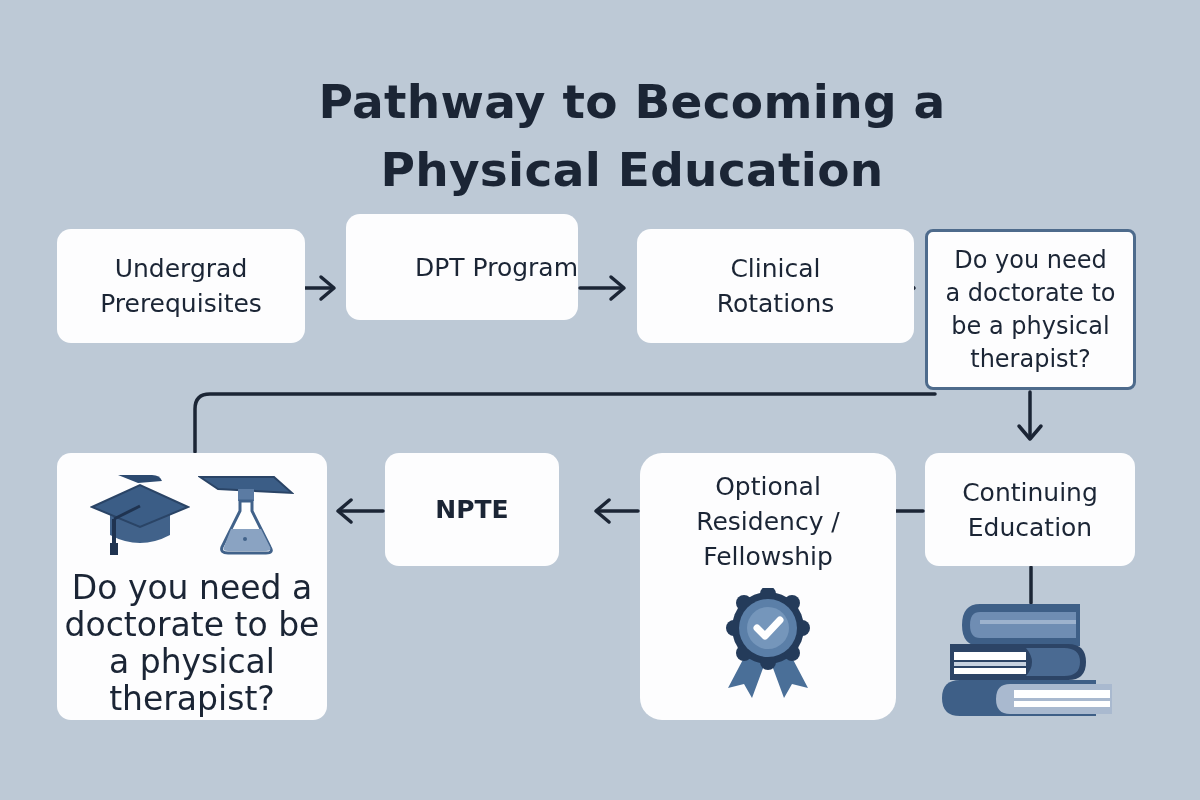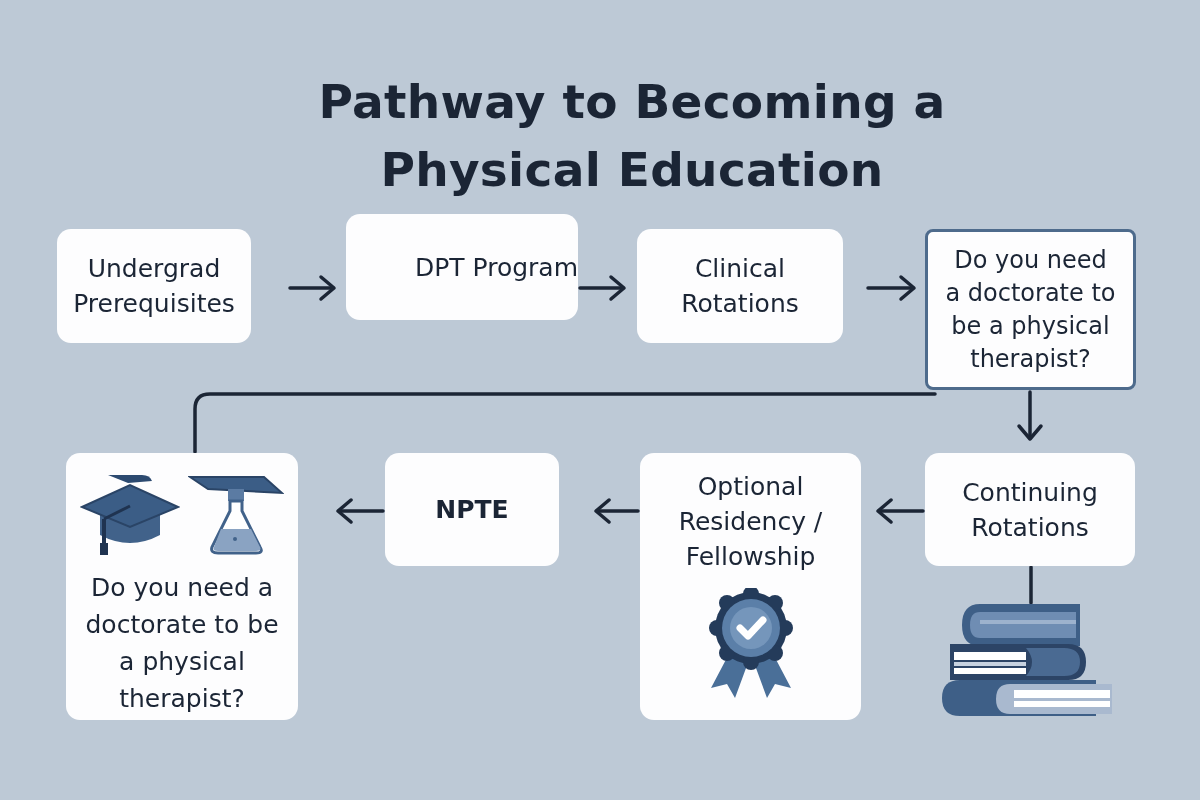--- a/index.html
+++ b/index.html
@@ -16,28 +16,28 @@
       color: #1b2535; letter-spacing: 0.3px; margin-left: 32px;
     }
     .box {
       position: absolute; background: #fdfdfe; border-radius: 14px;
       display: flex; flex-direction: column; align-items: center; justify-content: center;
       text-align: center; box-sizing: border-box;
       font-size: 25px; line-height: 35px; color: #1b2535;
     }
     .box .label { white-space: pre-line; }
     .box.highlight { border: 3px solid #4e6b8c; border-radius: 8px; font-size: 24px; line-height: 33px; }
-    #b1 { left: 57px;  top: 229px; width: 194px; height: 114px; }
+    #b1 { left: 57px;  top: 229px; width: 248px; height: 114px; }
     #b2 { left: 346px; top: 214px; width: 232px; height: 106px; align-items: flex-end; }
-    #b3 { left: 637px; top: 229px; width: 206px; height: 114px; }
+    #b3 { left: 637px; top: 229px; width: 277px; height: 114px; }
     #b4 { left: 925px; top: 229px; width: 211px; height: 161px; }
     #b5 { left: 925px; top: 453px; width: 210px; height: 113px; }
-    #b6 { left: 640px; top: 453px; width: 221px; height: 267px; justify-content: flex-start; padding-top: 16px; }
+    #b6 { left: 640px; top: 453px; width: 256px; height: 267px; justify-content: flex-start; padding-top: 16px; border-radius: 22px; }
     #b7 { left: 385px; top: 453px; width: 174px; height: 113px; }
-    #b8 { left: 57px;  top: 453px; width: 232px; height: 267px; justify-content: flex-start; padding-top: 18px; font-size: 25px; line-height: 37px; margin-left: 9px; }
+    #b8 { left: 57px;  top: 453px; width: 270px; height: 267px; justify-content: flex-start; padding-top: 18px; font-size: 33px; line-height: 37px; }
     #b7 .label-top { font-weight: bold; }
     .connectors { position: absolute; left: 0; top: 0; width: 1200px; height: 800px; pointer-events: none; }
     .icon-wrap { position: absolute; }
   </style>
 </head>
 <body>
 
 <div class="title">
   <div>Pathway to Becoming a</div>
   <div>Physical Education</div>
@@ -100,21 +100,21 @@
 </div>
 <div class="box highlight" id="b4">
   <span class="label">Do you need
 a doctorate to
 be a physical
 therapist?</span>
 </div>
 
 <div class="box" id="b5">
   <span class="label">Continuing
-Rotations</span>
+Education</span>
 </div>
 <div class="box" id="b6">
   <span class="label">Optional
 Residency /
 Fellowship</span>
   <svg width="100" height="112" viewBox="0 0 100 112" style="margin-top:14px">
     <polygon points="30,62 10,100 26,96 34,110 48,72" fill="#4a6f98"></polygon>
     <polygon points="70,62 90,100 74,96 66,110 52,72" fill="#4a6f98"></polygon>
     <g fill="#243b5a">
       <circle cx="50" cy="40" r="36"></circle>

